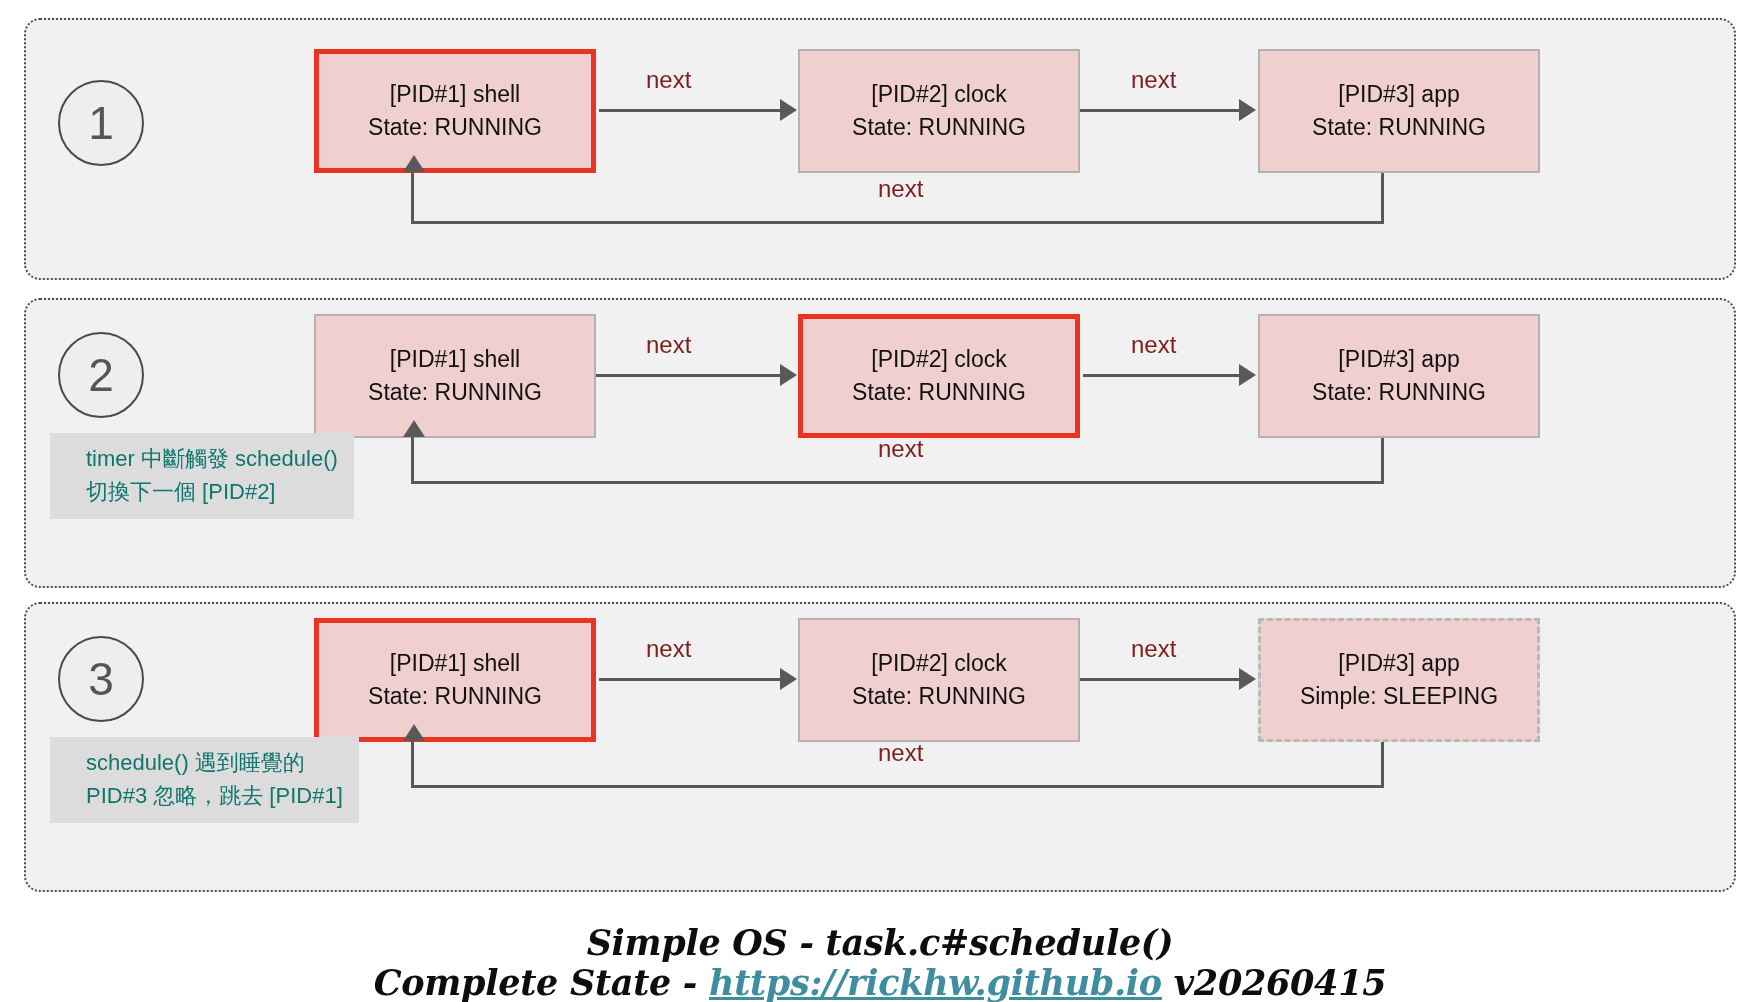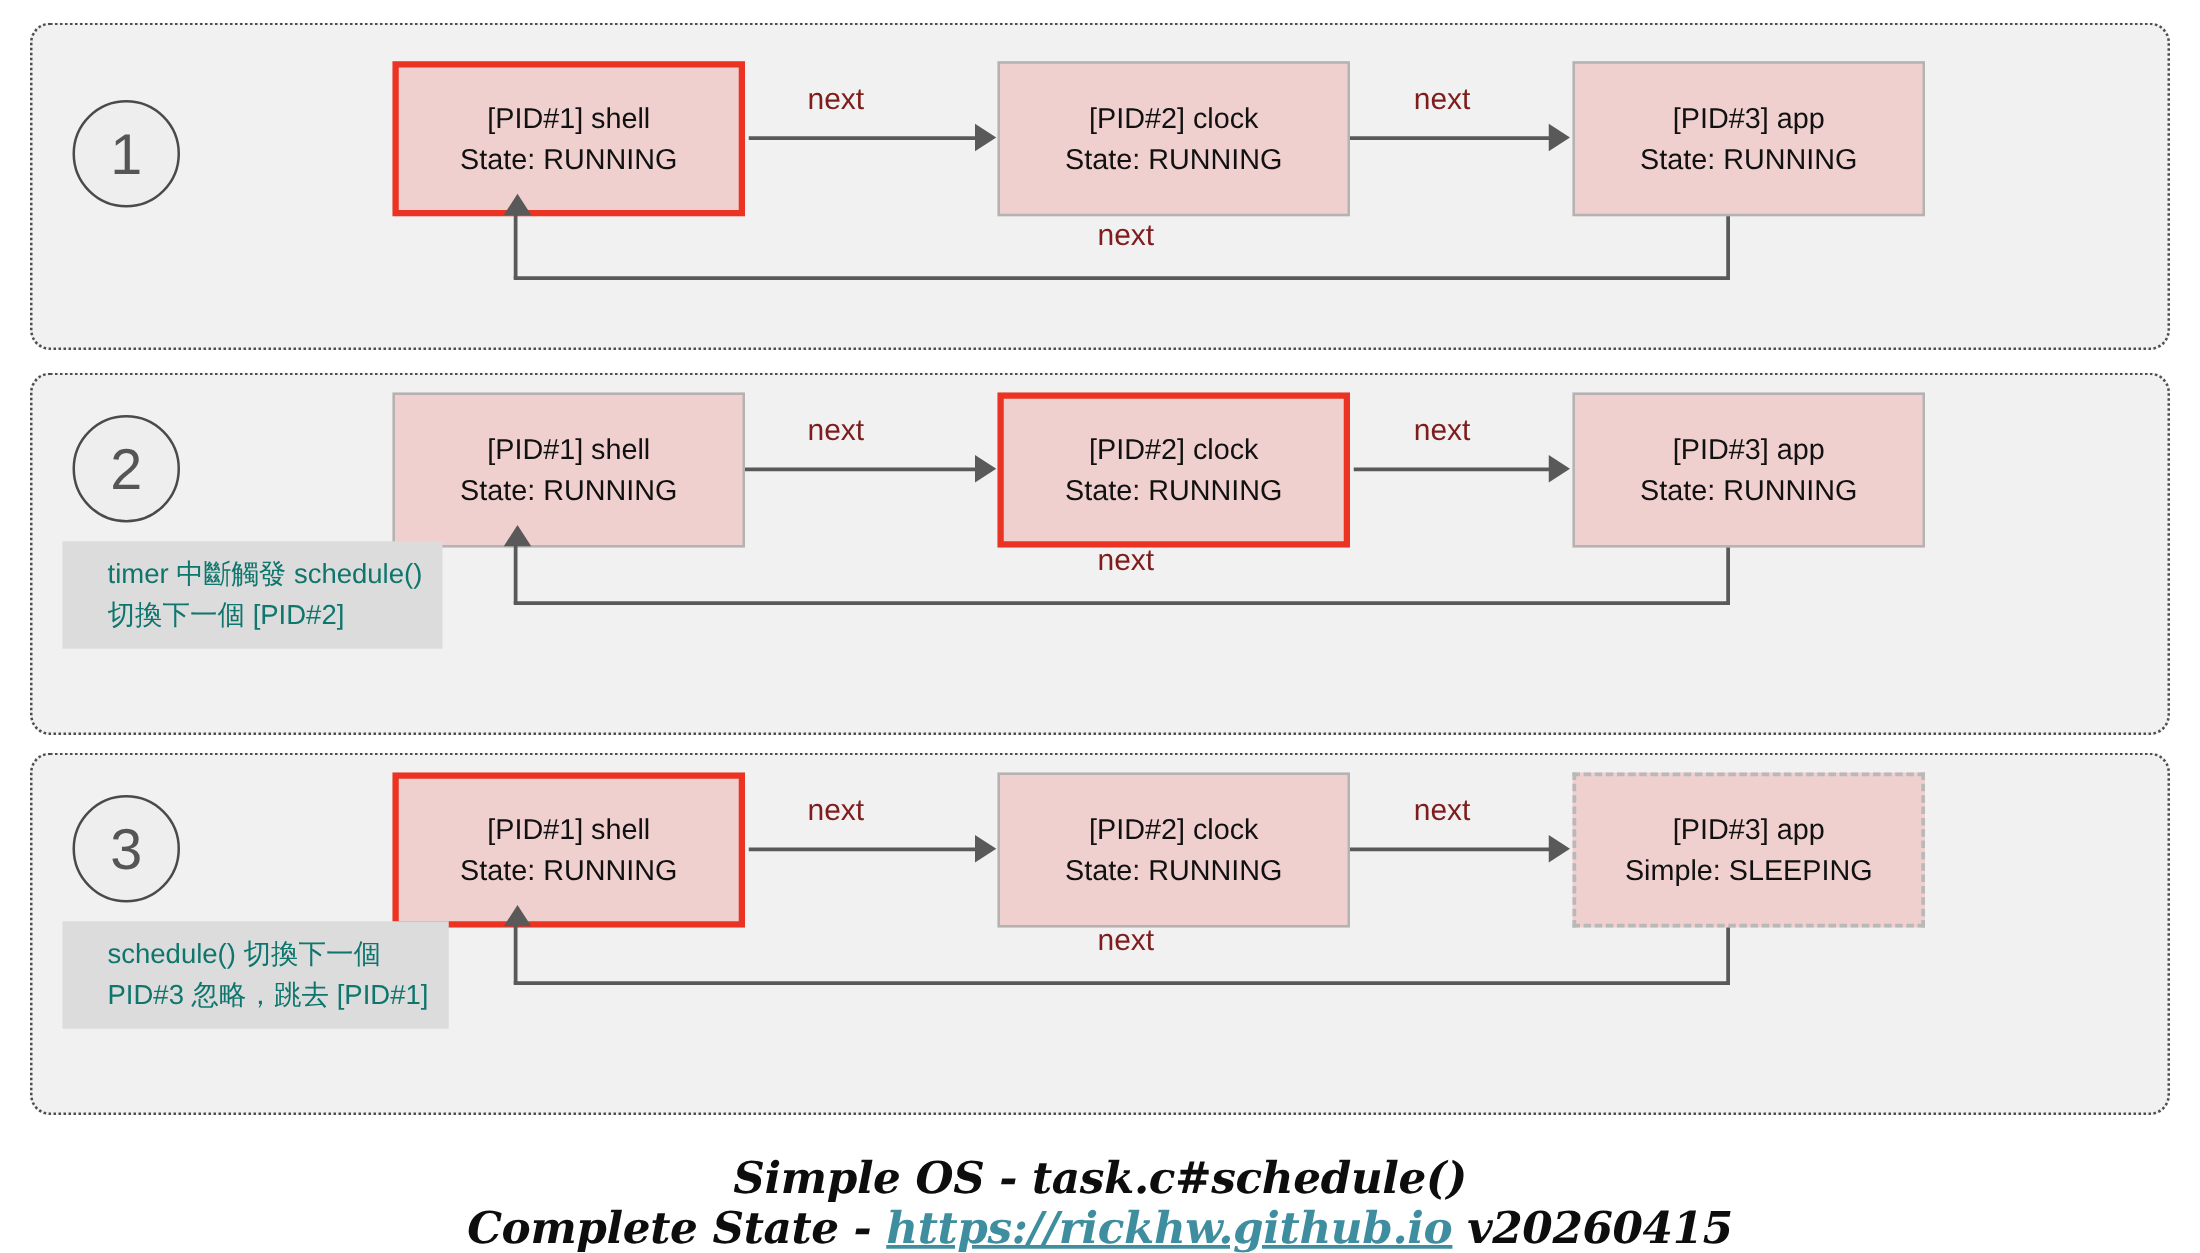--- a/index.html
+++ b/index.html
@@ -178,21 +178,21 @@
     <div class="arrow-r" style="left:1213px;top:64px;"></div>
     <div class="edge-label" style="left:1105px;top:31px;">next</div>
 
     <div class="vline" style="left:1355px;top:138px;height:46px;"></div>
     <div class="hline" style="left:385px;top:181px;width:973px;"></div>
     <div class="vline" style="left:385px;top:135px;height:48px;"></div>
     <div class="arrow-u" style="left:377px;top:120px;"></div>
     <div class="edge-label" style="left:852px;top:135px;">next</div>
 
     <div class="note" style="left:24px;top:133px;">
-      <div>schedule() 切換下一個</div>
+      <div>schedule() 遇到睡覺的</div>
       <div>PID#3 忽略，跳去 [PID#1]</div>
     </div>
   </div>
 
   <div class="footer" id="footer-line1">Simple OS - task.c#schedule()</div>
   <div class="footer" id="footer-line2">
     <span>Complete State - </span><span class="footer-link">https://rickhw.github.io</span><span> v20260415</span>
   </div>
 
 </div>

